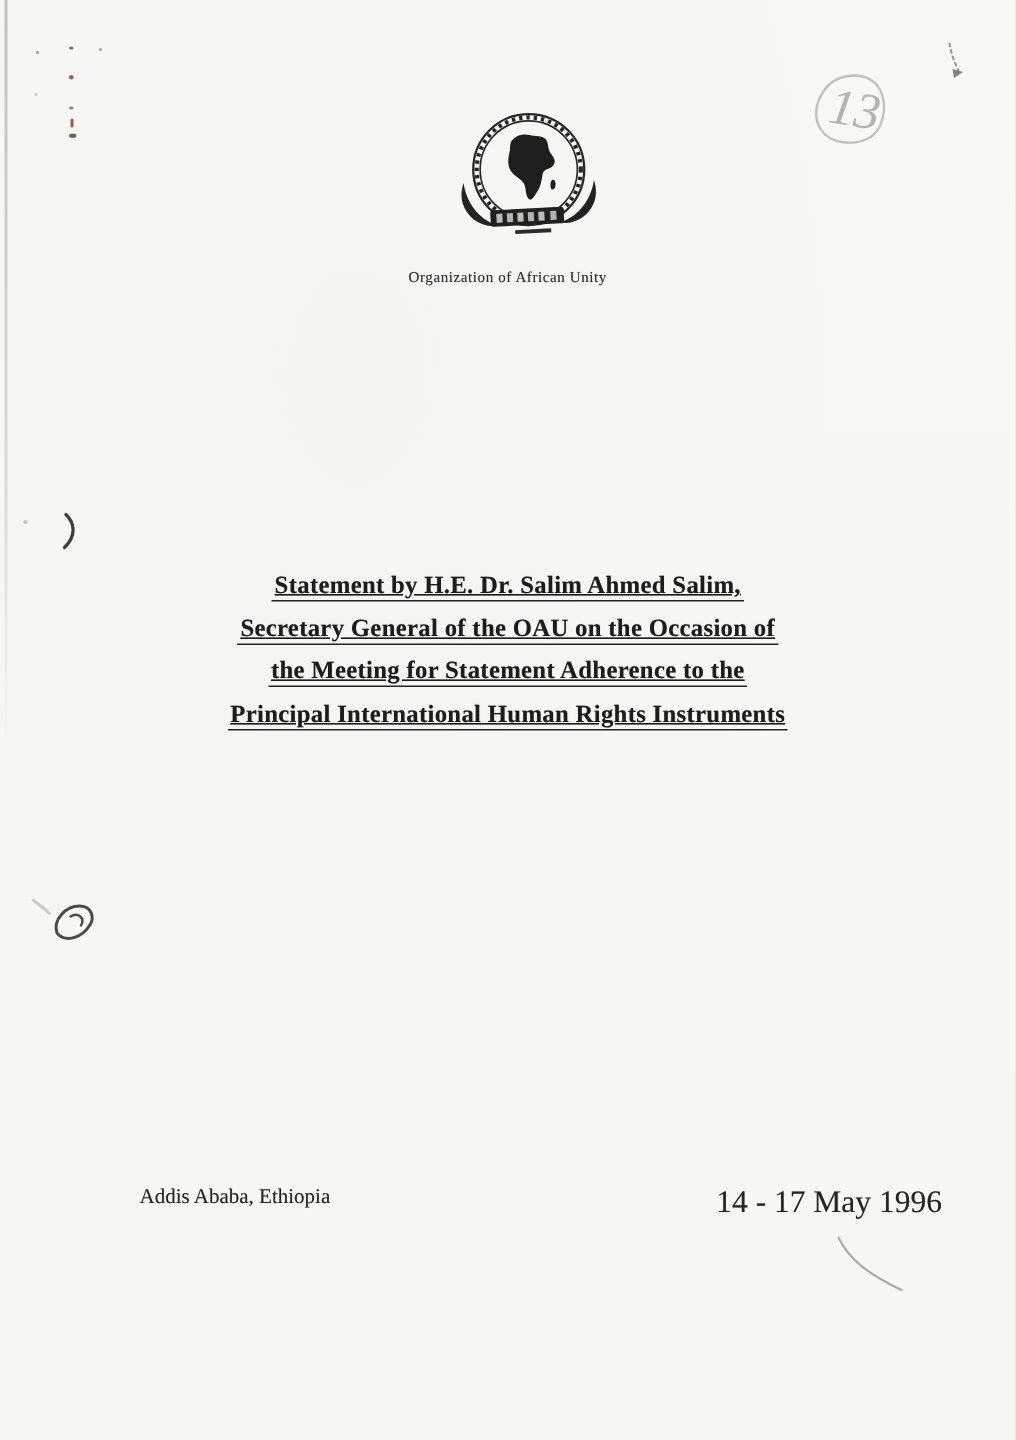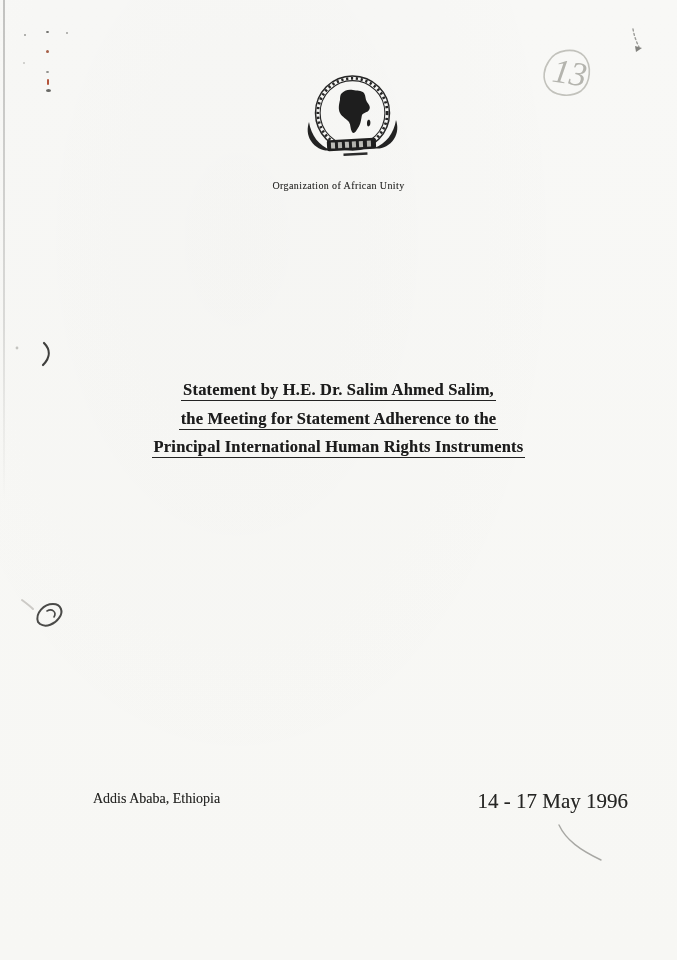--- a/index.html
+++ b/index.html
@@ -63,20 +63,21 @@
     font-weight: bold;
     font-size: 16.5px;
     line-height: 28.5px;
     letter-spacing: 0.2px;
     color: #1c1c1c;
     text-shadow: 0 0 0.5px rgba(28,28,28,0.5);
   }
   .title-line > span {
     border-bottom: 1.6px solid #232323;
     padding: 0 2px 1px 2px;
+    text-decoration: underline;
   }
 
   .footer-location {
     position: absolute;
     left: 93px; top: 791px;
     font-size: 14px;
     color: #262624;
     text-shadow: 0 0 0.5px rgba(38,38,36,0.4);
   }
   .footer-date {
@@ -142,20 +143,21 @@
         <rect x="60" y="69.5" width="4" height="6" fill="#d8d8d2" opacity="0.8"></rect>
         <rect x="36" y="81" width="24" height="2.6" fill="#2c2c2c"></rect>
       </g>
     </svg>
   </div>
 
   <div class="org-name">Organization of African Unity</div>
 
   <div class="title-block">
     <div class="title-line"><span>Statement by H.E. Dr. Salim Ahmed Salim,</span></div>
+    <div class="title-line"><span>Secretary General of the OAU on the Occasion of</span></div>
     <div class="title-line"><span>the Meeting for Statement Adherence to the</span></div>
     <div class="title-line"><span>Principal International Human Rights Instruments</span></div>
   </div>
 
   <div class="footer-location">Addis Ababa, Ethiopia</div>
   <div class="footer-date">14 - 17 May 1996</div>
 
   <svg class="marks-overlay" width="677" height="960" viewBox="0 0 677 960">
 
     <path d="M549 61 C556 49 575 47 584 56 C592 65 591 83 581 91 C570 98 553 96 547 86 C542 78 544 68 549 61" fill="none" stroke="#c2c2bc" stroke-width="1.6" stroke-linecap="round"></path>

